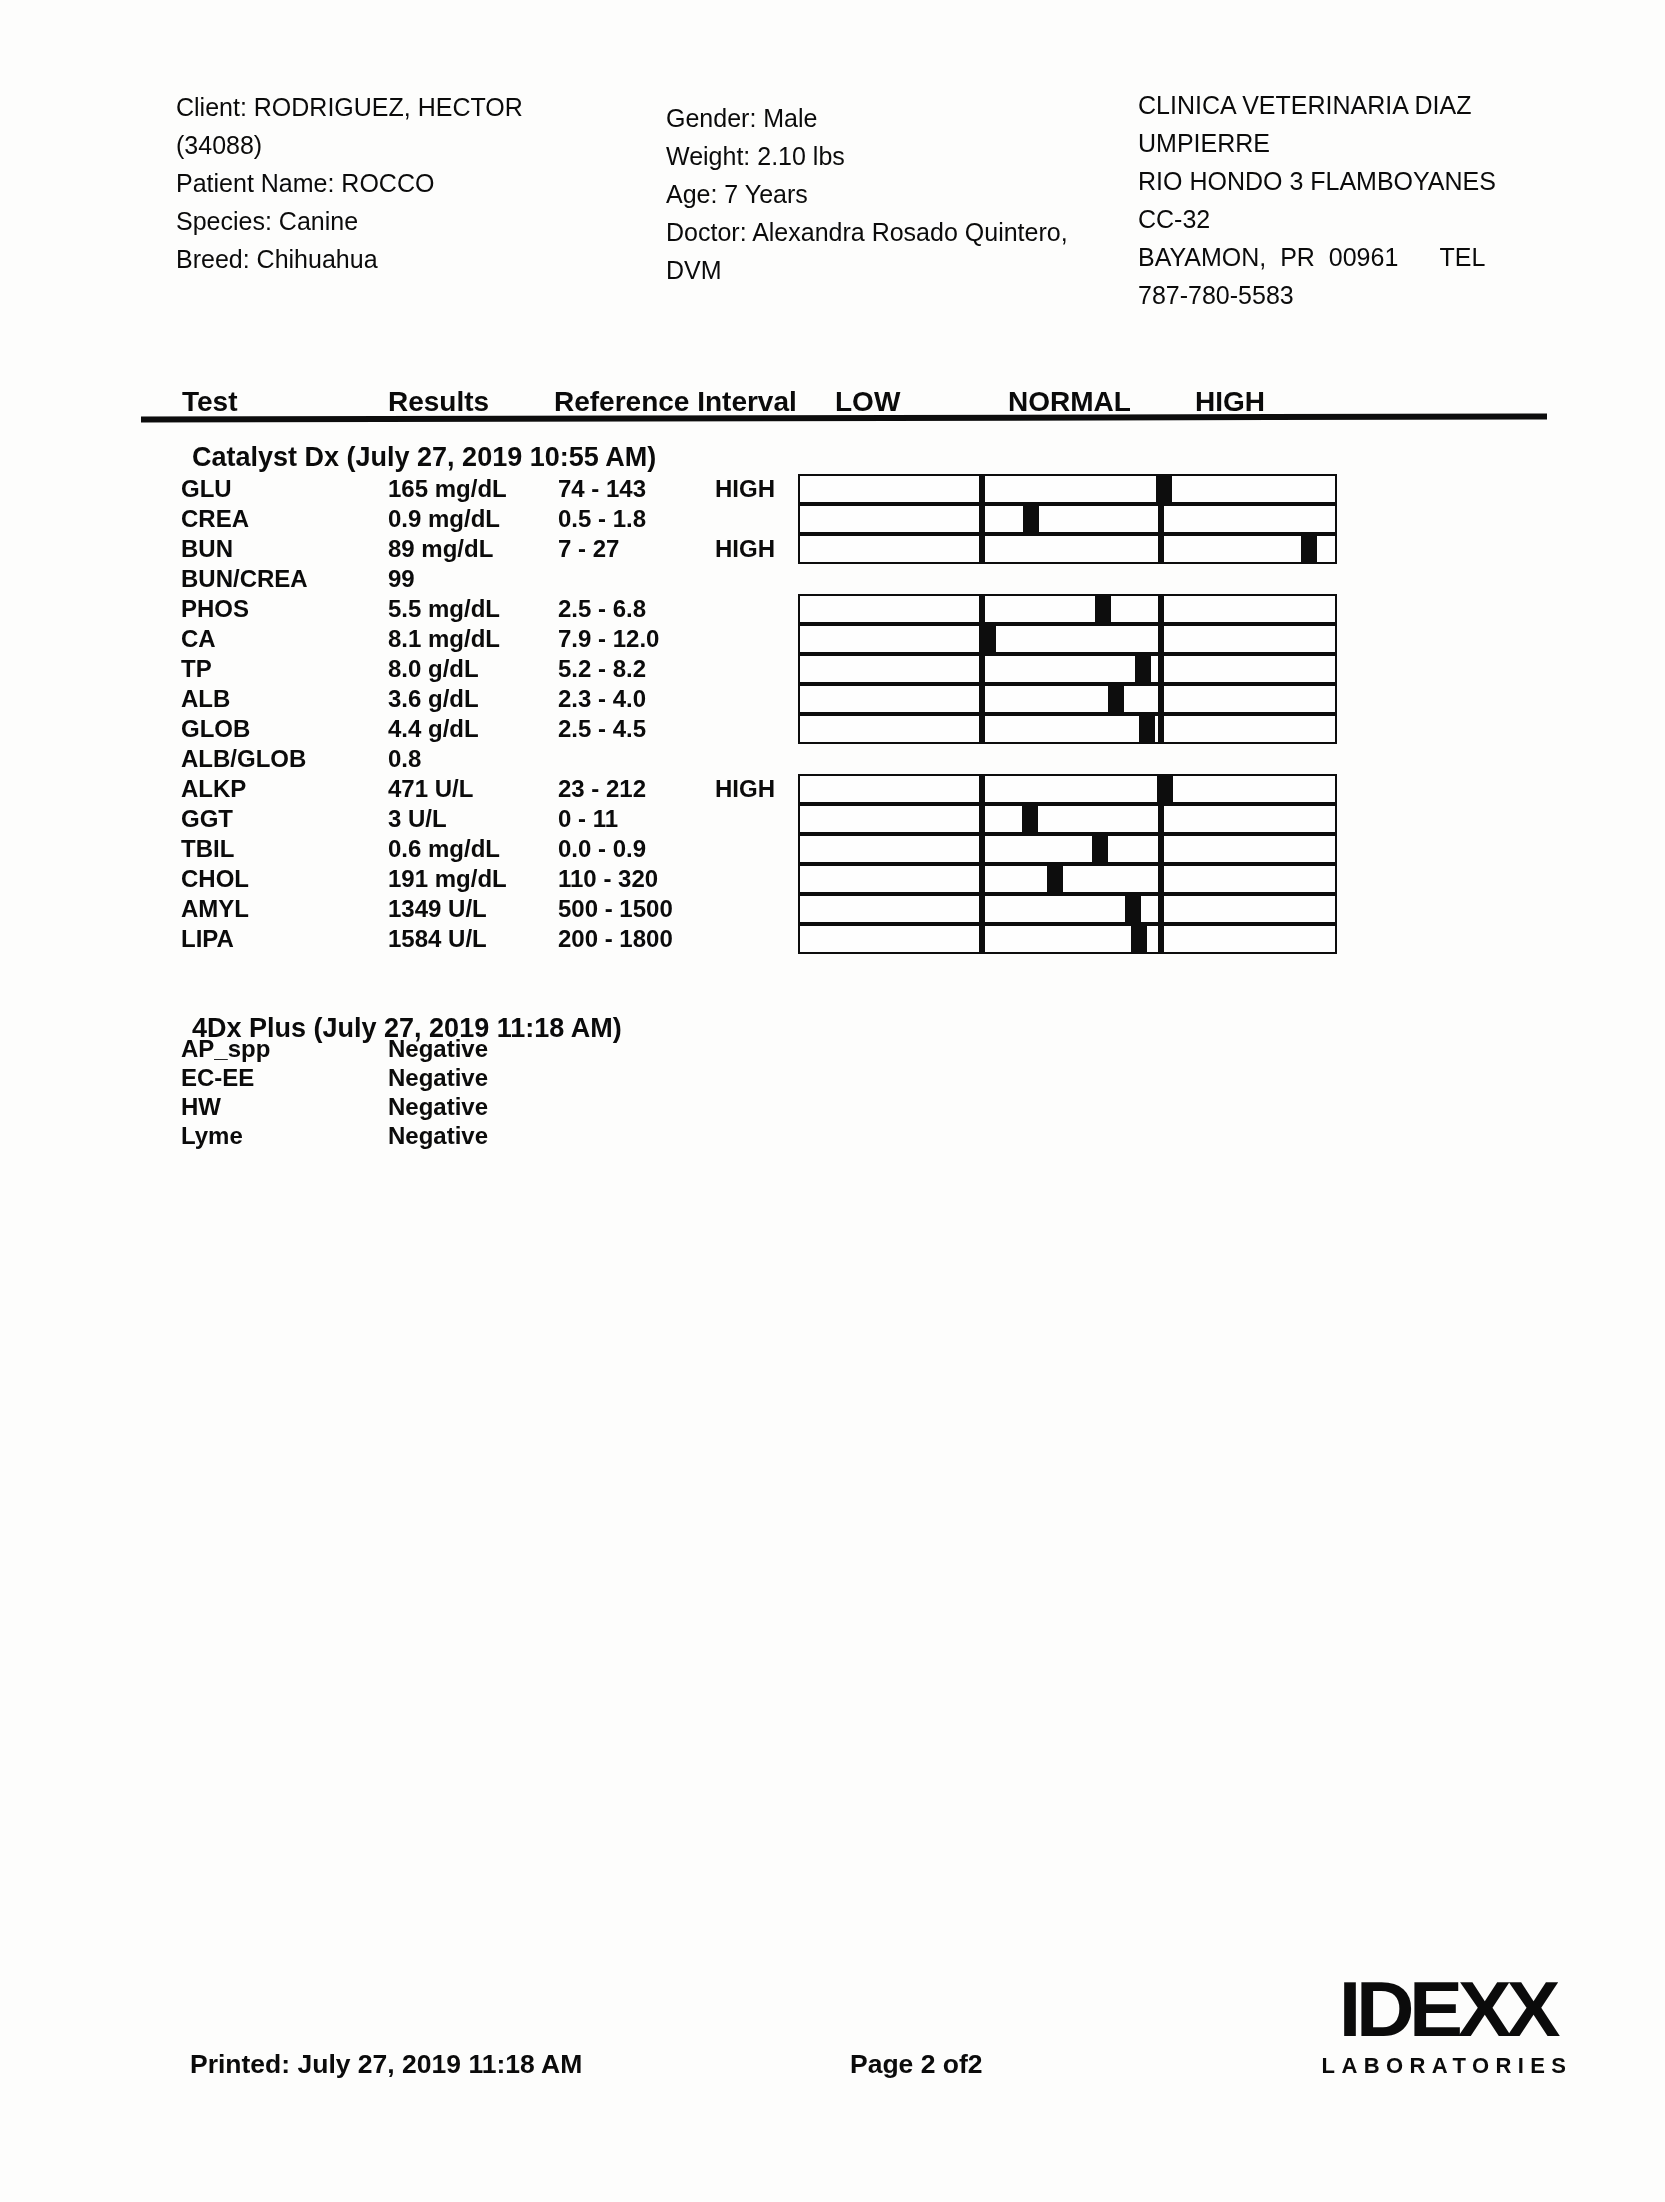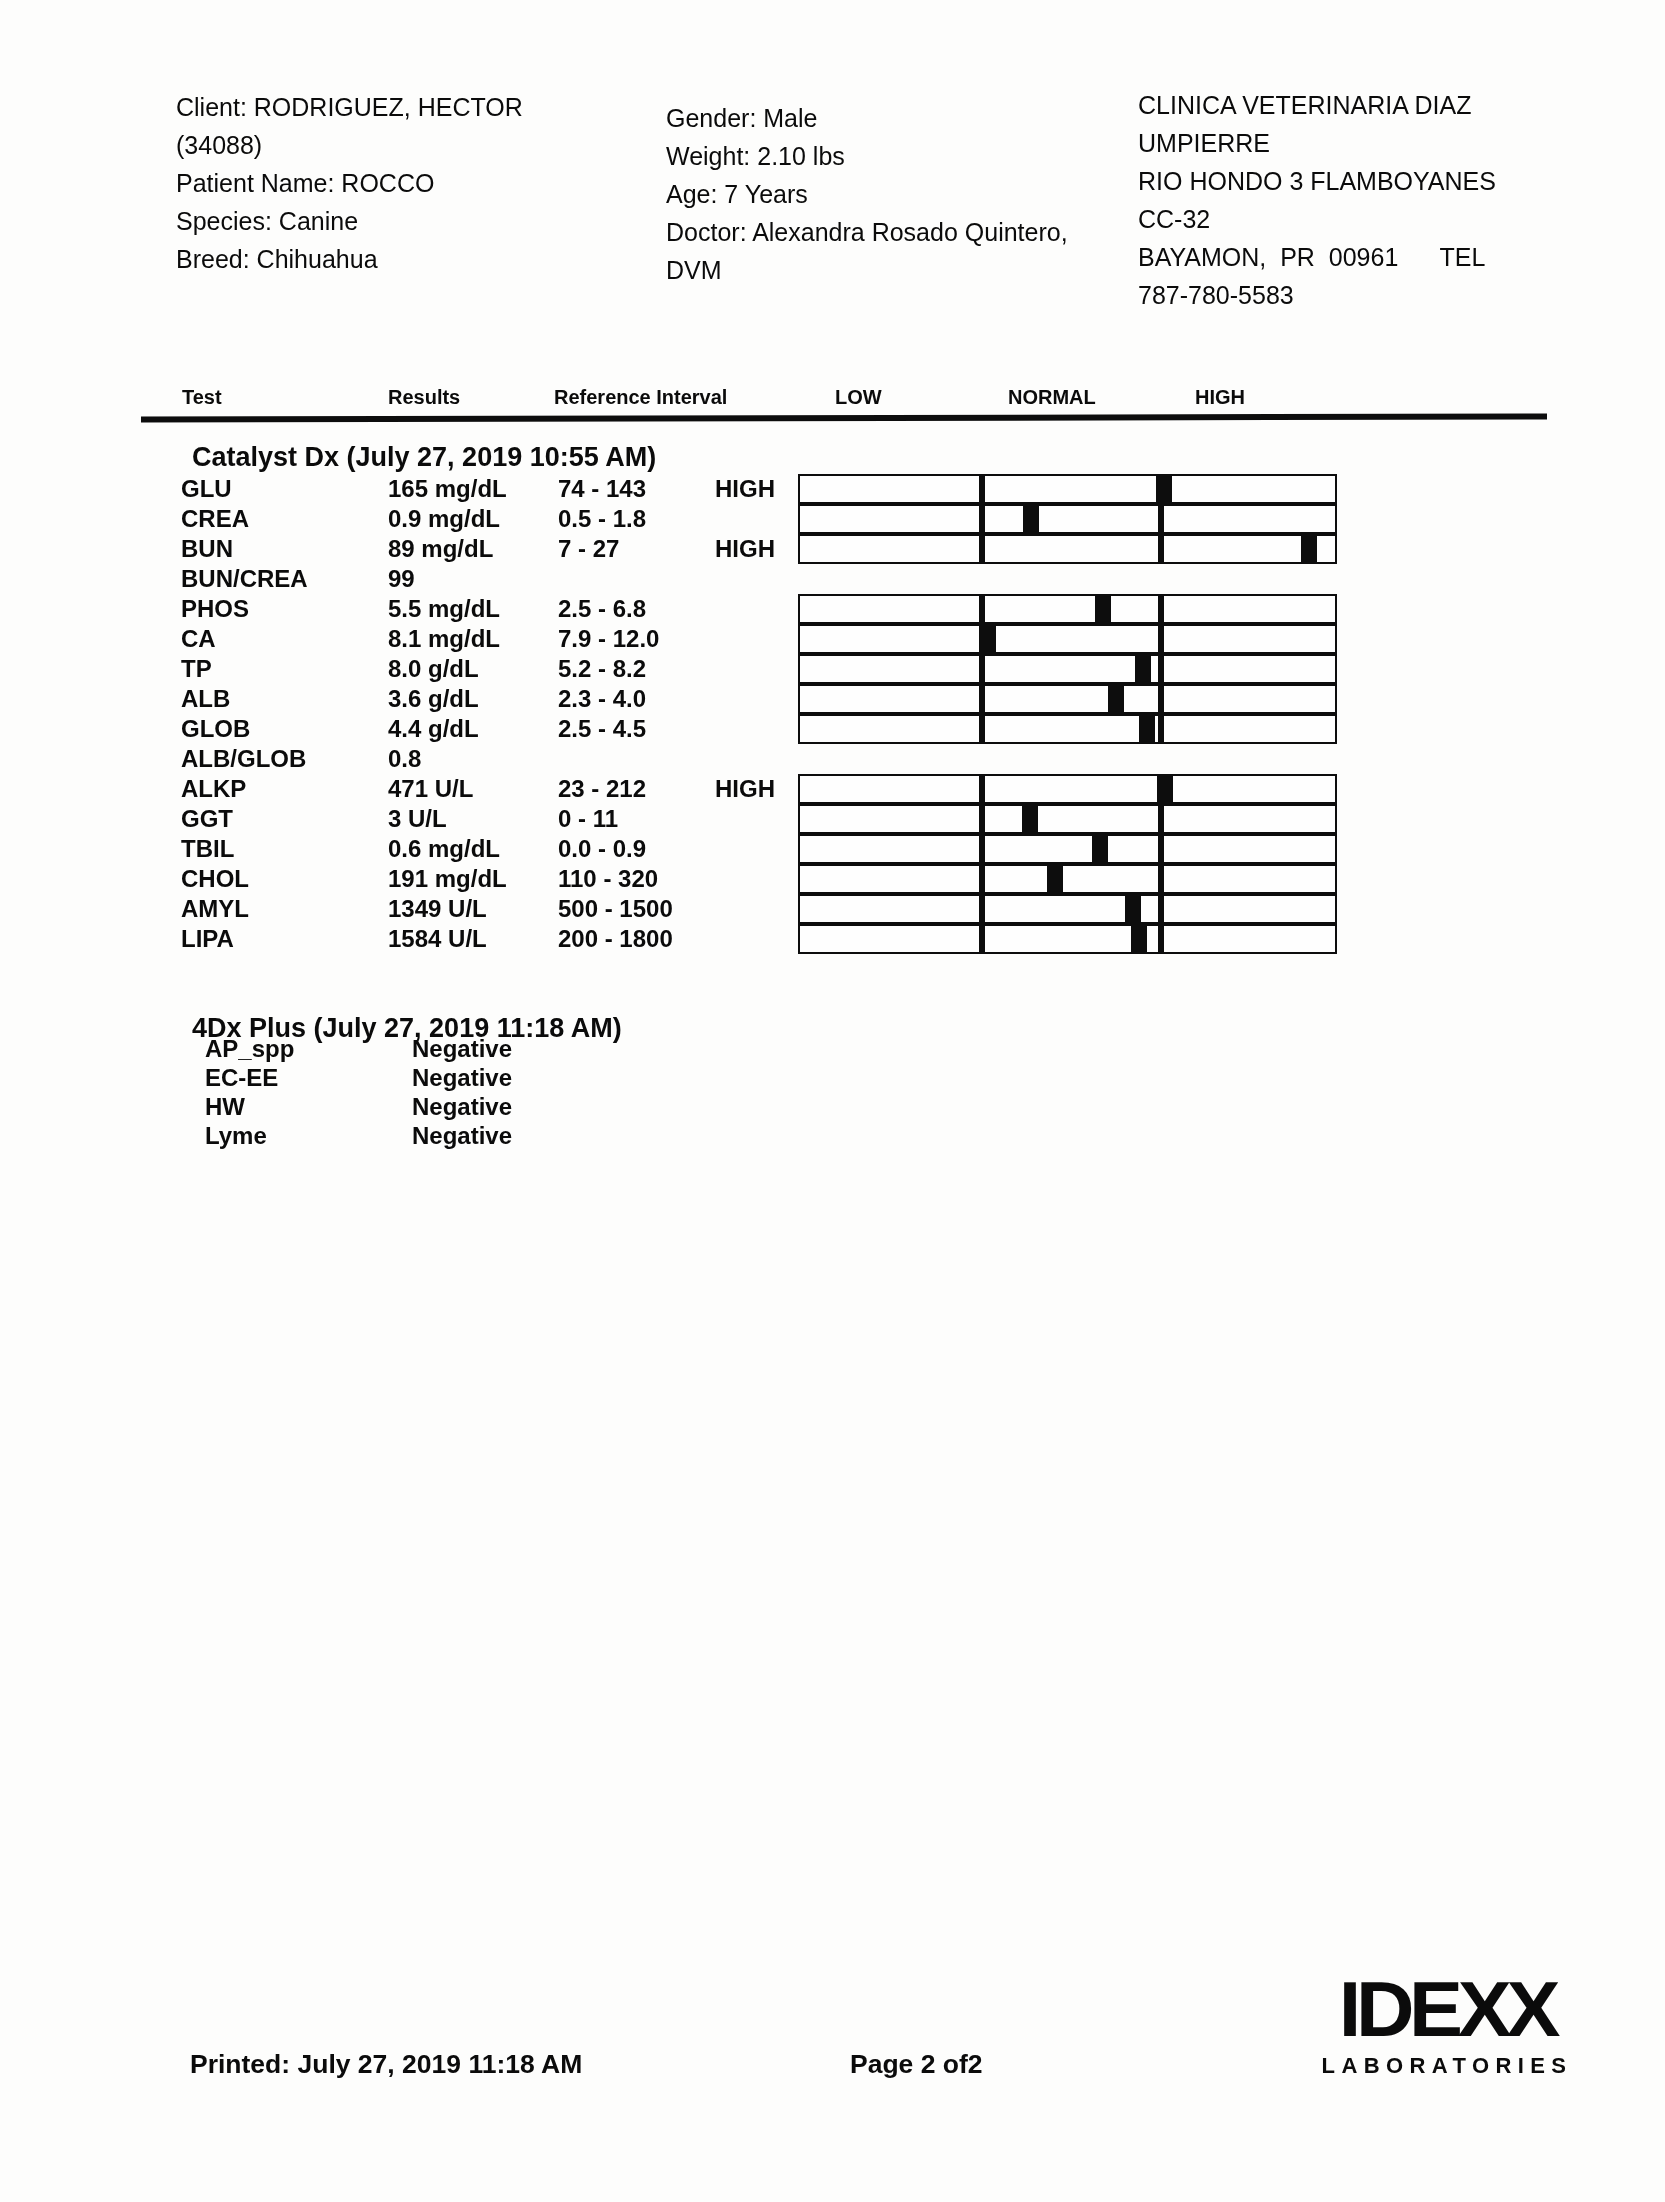--- a/index.html
+++ b/index.html
@@ -9,21 +9,21 @@
     background:#fdfdfc;
     font-family:"Liberation Sans", sans-serif;
     color:#0b0b0b;
     overflow:hidden;
   }
   .abs{position:absolute;}
   .info-block{font-size:25px;font-weight:normal;line-height:38px;white-space:pre;}
   .info-block .line{height:38px;}
 
   
-  .col-head{position:absolute;top:386px;font-size:20px;font-weight:bold;white-space:nowrap;}
+  .col-head{position:absolute;top:386px;font-size:28px;font-weight:bold;white-space:nowrap;}
   .header-rule{position:absolute;left:141px;top:415px;width:1406px;height:6.2px;background:#0d0d0d;transform:rotate(-0.12deg);}
 
   .section-title{position:absolute;left:192px;font-size:27px;font-weight:bold;white-space:nowrap;margin-top:12px;}
 
   
   .rows{position:absolute;left:0;top:474px;width:1666px;}
   .test-row{position:relative;height:30px;}
   .test-row .c{position:absolute;top:0;height:30px;line-height:30px;font-size:24px;font-weight:bold;white-space:pre;}
   .c.name{left:181px;}
   .c.result{left:388px;}
@@ -32,21 +32,21 @@
   .bar{
     position:absolute;left:798px;top:0;width:539px;height:30px;
     box-sizing:border-box;border:2.6px solid #0d0d0d;background:#fefefe;
   }
   .bar .d{position:absolute;top:-0.9px;bottom:-0.9px;width:6.2px;background:#0d0d0d;}
   .bar .d1{left:33.4%;}
   .bar .d2{left:66.9%;}
   .bar .mk{position:absolute;top:-0.9px;bottom:-0.9px;width:16px;background:#0d0d0d;}
 
   
-  .rows4{position:absolute;left:0;top:1034px;width:1596px;padding-left:24px;}
+  .rows4{position:absolute;left:0;top:1034px;width:1596px;}
   .snap-row{position:relative;height:29px;}
   .snap-row .c{position:absolute;top:0;height:29px;line-height:29px;font-size:24px;font-weight:bold;}
 
   
   .footer-text{position:absolute;top:2049px;font-size:26.5px;font-weight:bold;white-space:nowrap;}
 
   .logo{position:absolute;left:1295px;top:1974px;width:304px;text-align:center;}
   .logo .wordmark{
     font-size:81px;font-weight:bold;letter-spacing:-5.3px;line-height:74px;
     transform:scaleY(0.95);transform-origin:left top;white-space:nowrap;

